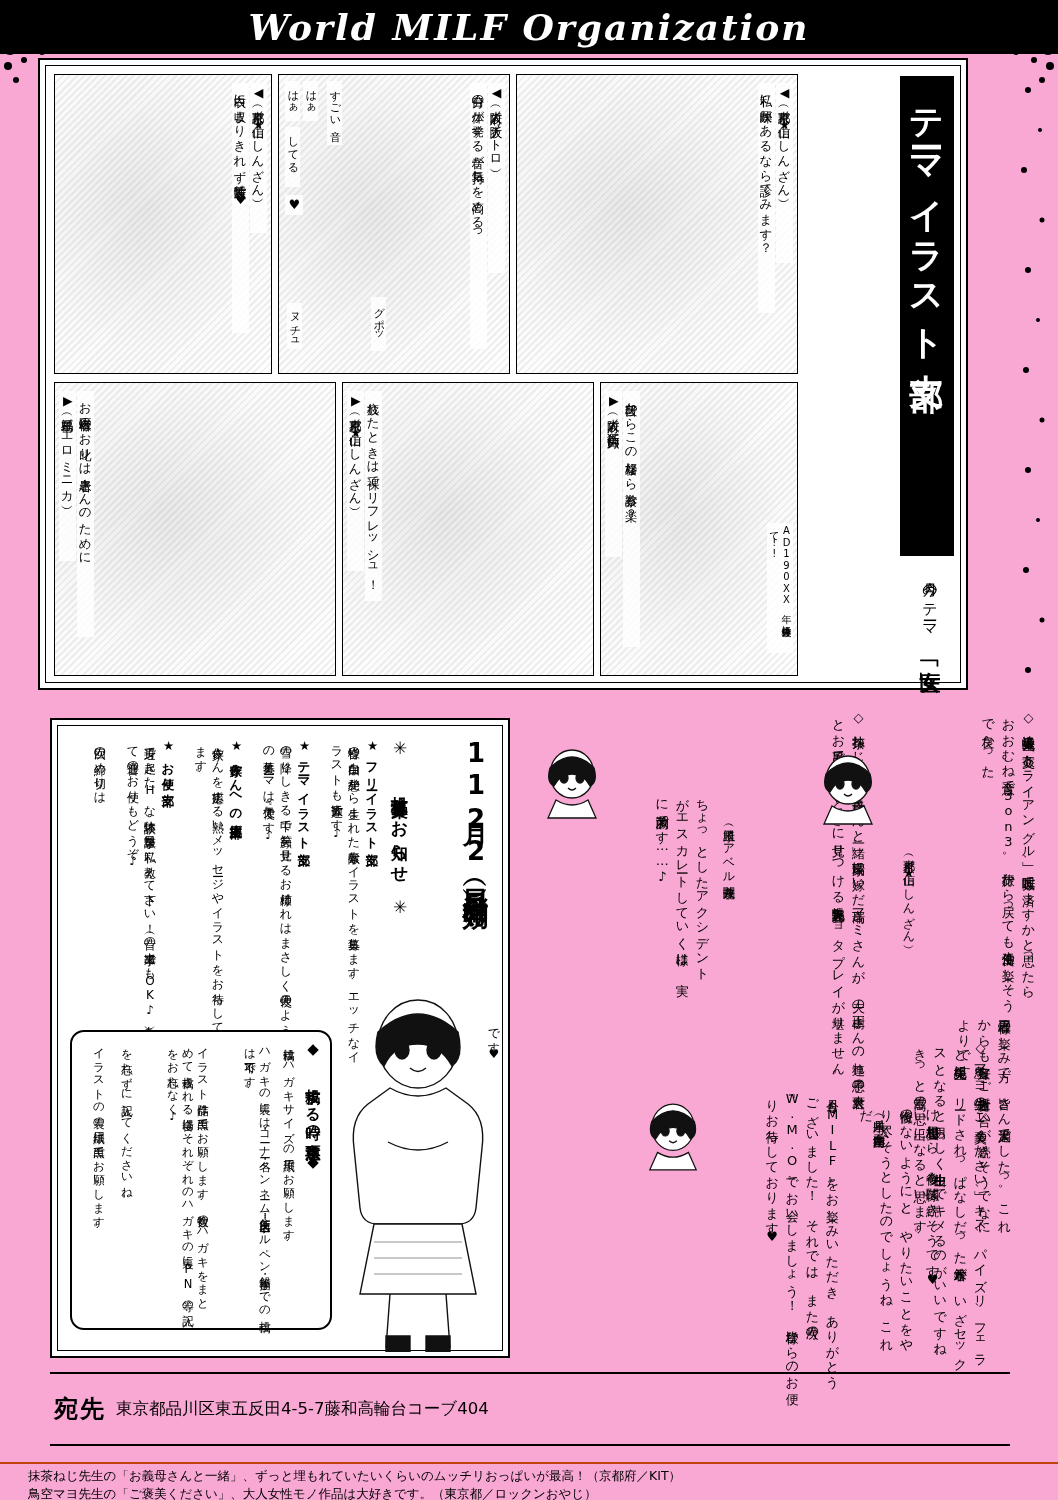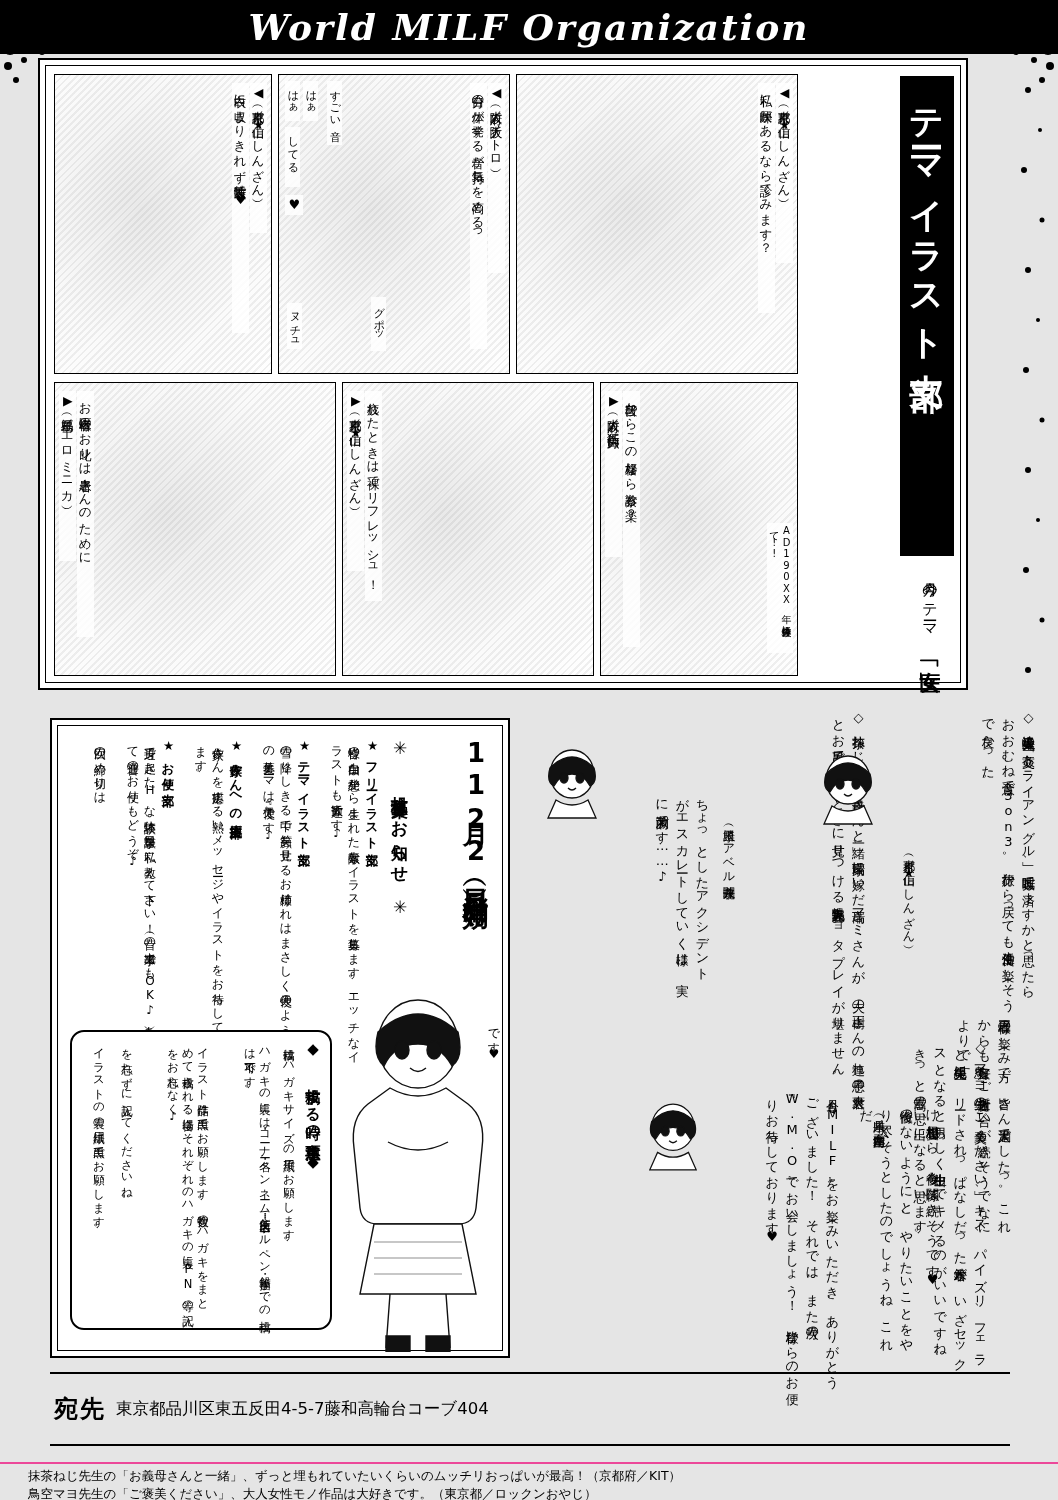--- a/index.html
+++ b/index.html
@@ -6,21 +6,21 @@
   html, body { margin:0; padding:0; }
   body {
     width:1058px; height:1500px;
     background:#ffffff;
     font-family:"DejaVu Sans", sans-serif;
     position:relative;
     overflow:hidden;
   }
   .page {
     position:absolute; inset:0;
-    background:#e5e5e5;
+    background:#f9a8d4;
   }
 
   
   .banner {
     position:absolute; left:0; top:0; width:1058px; height:54px;
     background:#000;
   }
   .banner-title {
     position:absolute; left:0; top:0; width:1058px; height:54px;
     color:#fff; font-weight:bold; font-style:italic;
@@ -130,21 +130,21 @@
   }
   .addr-label {
     font-size:24px; font-weight:bold; line-height:1.0;
     padding:0 10px 0 4px; letter-spacing:2px;
     writing-mode:horizontal-tb;
   }
   .addr-lines { font-size:16.5px; line-height:1.5; }
 
   .footer {
     position:absolute; left:0; top:1462px; width:1058px; height:38px;
-    border-top:2px solid #ec4899; padding:3px 28px; font-size:12.5px; line-height:1.45;
+    border-top:2px solid #c2410c; padding:3px 28px; font-size:12.5px; line-height:1.45;
   }
 
   
   .letters {
     position:absolute; left:480px; top:10px; width:520px; height:700px;
   }
   .lcol {
     position:absolute; top:0;
     writing-mode:vertical-rl; text-orientation:upright;
     font-size:13px; line-height:1.55; letter-spacing:0.5px;

